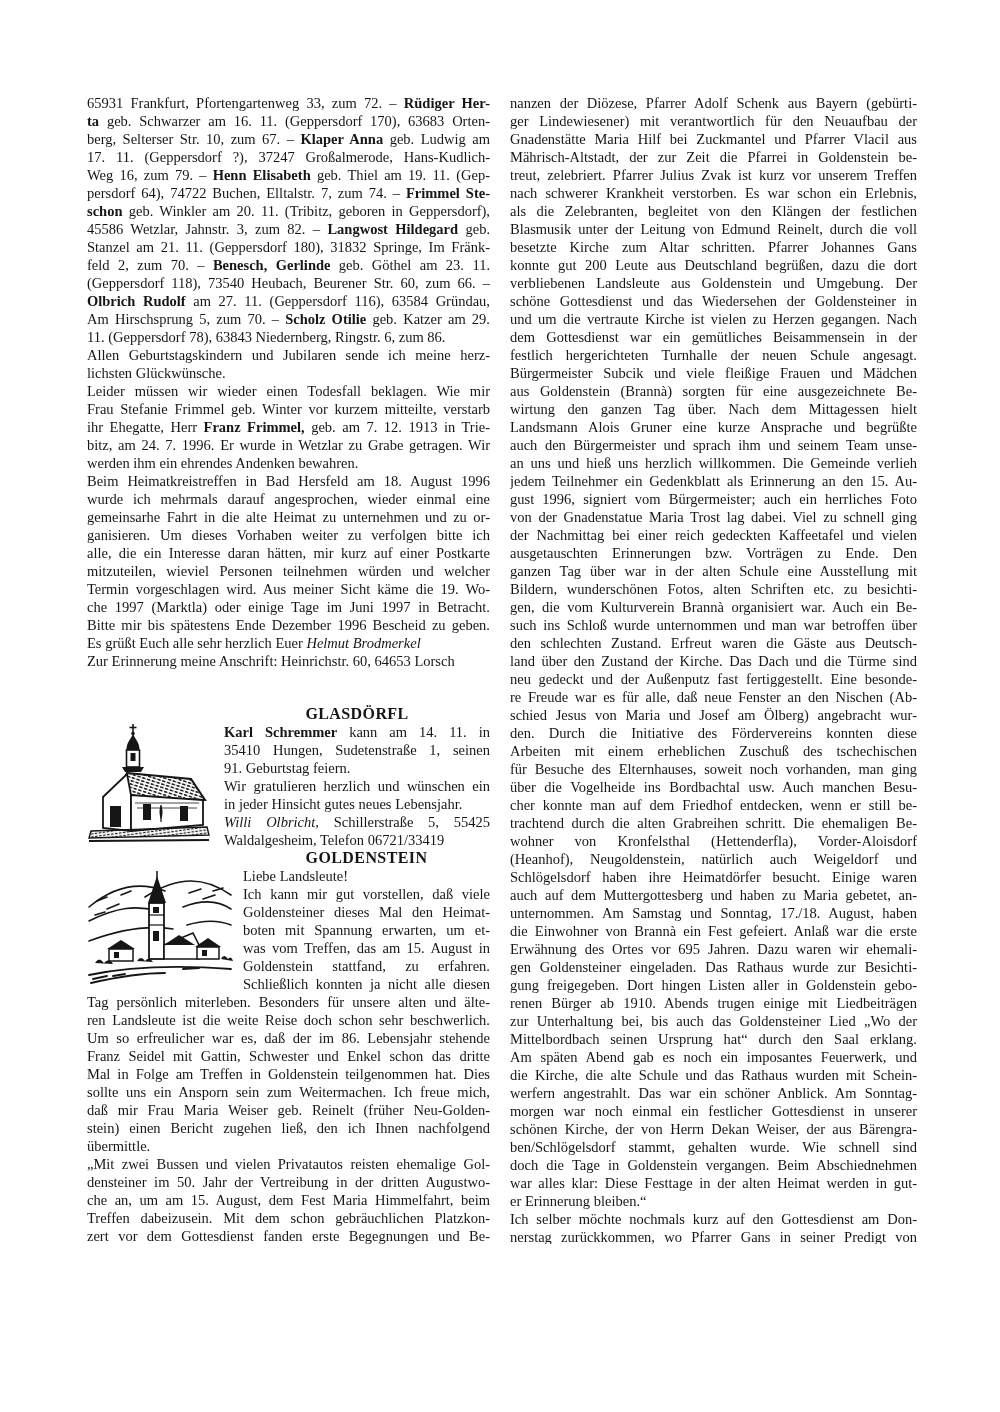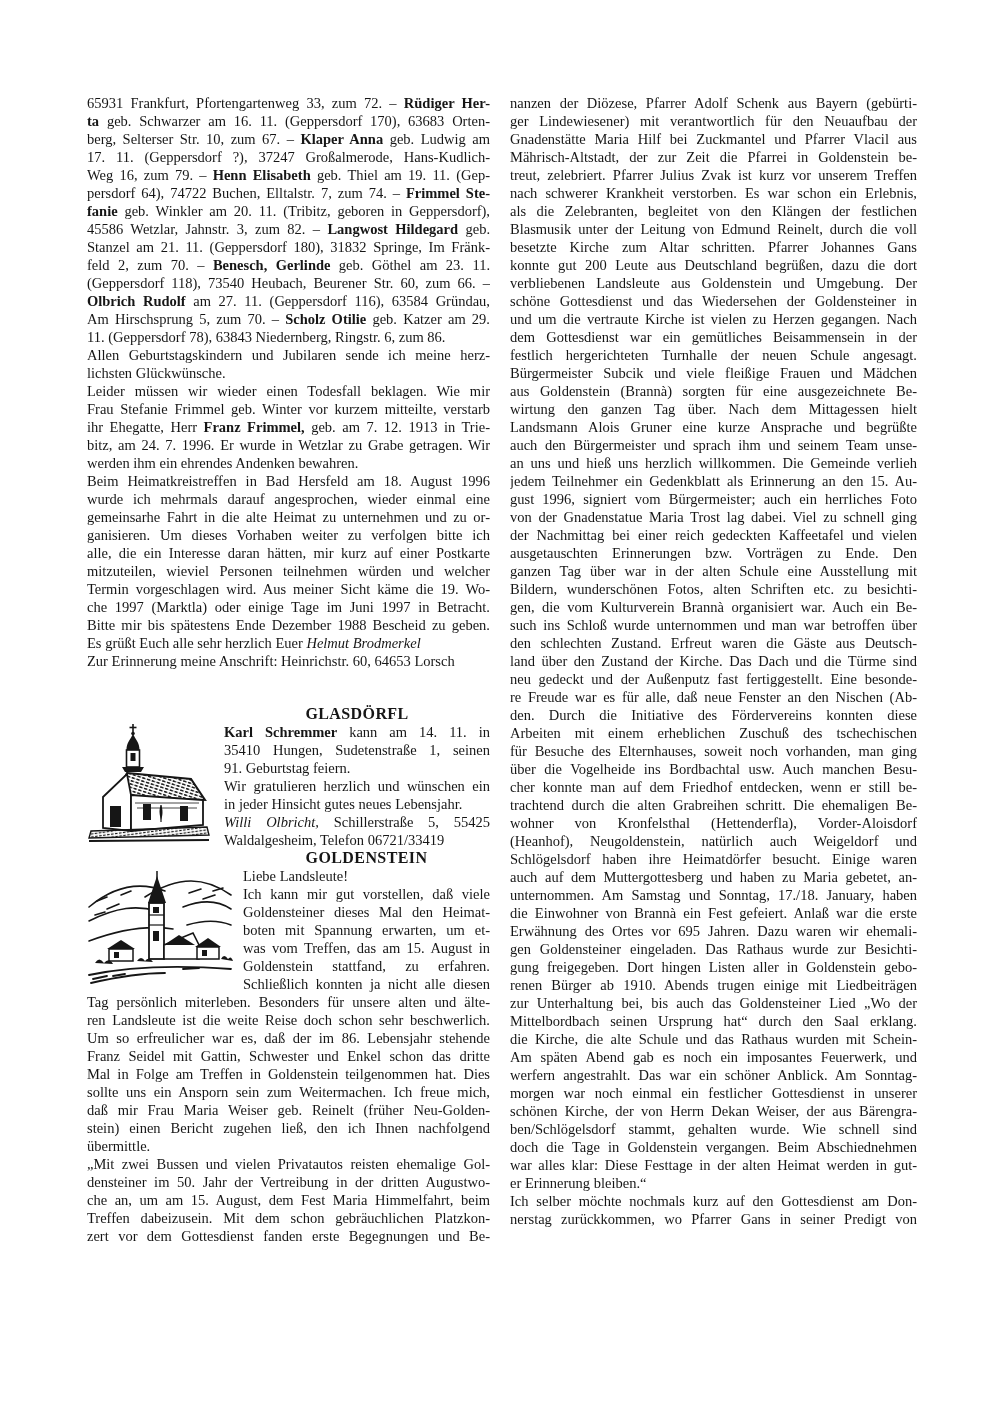--- a/index.html
+++ b/index.html
@@ -30,21 +30,21 @@
 
   <div class="col col-left">
 
     <div class="textblock">
         <div class="ln">65931 Frankfurt, Pfortengartenweg 33, zum 72. – <b>Rüdiger Her-</b></div>
         <div class="ln"><b>ta</b> geb. Schwarzer am 16. 11. (Geppersdorf 170), 63683 Orten-</div>
         <div class="ln">berg, Selterser Str. 10, zum 67. – <b>Klaper Anna</b> geb. Ludwig am</div>
         <div class="ln">17. 11. (Geppersdorf ?), 37247 Großalmerode, Hans-Kudlich-</div>
         <div class="ln">Weg 16, zum 79. – <b>Henn Elisabeth</b> geb. Thiel am 19. 11. (Gep-</div>
         <div class="ln">persdorf 64), 74722 Buchen, Elltalstr. 7, zum 74. – <b>Frimmel Ste-</b></div>
-        <div class="ln"><b>fanie</b> geb. Winkler am 20. 11. (Tribitz, geboren in Geppersdorf),</div>
+        <div class="ln"><b>schon</b> geb. Winkler am 20. 11. (Tribitz, geboren in Geppersdorf),</div>
         <div class="ln">45586 Wetzlar, Jahnstr. 3, zum 82. – <b>Langwost Hildegard</b> geb.</div>
         <div class="ln">Stanzel am 21. 11. (Geppersdorf 180), 31832 Springe, Im Fränk-</div>
         <div class="ln">feld 2, zum 70. – <b>Benesch, Gerlinde</b> geb. Göthel am 23. 11.</div>
         <div class="ln">(Geppersdorf 118), 73540 Heubach, Beurener Str. 60, zum 66. –</div>
         <div class="ln"><b>Olbrich Rudolf</b> am 27. 11. (Geppersdorf 116), 63584 Gründau,</div>
         <div class="ln">Am Hirschsprung 5, zum 70. – <b>Scholz Otilie</b> geb. Katzer am 29.</div>
         <div class="ln ln-end">11. (Geppersdorf 78), 63843 Niedernberg, Ringstr. 6, zum 86.</div>
         <div class="ln">Allen Geburtstagskindern und Jubilaren sende ich meine herz-</div>
         <div class="ln ln-end">lichsten Glückwünsche.</div>
         <div class="ln">Leider müssen wir wieder einen Todesfall beklagen. Wie mir</div>
@@ -53,21 +53,21 @@
         <div class="ln">bitz, am 24. 7. 1996. Er wurde in Wetzlar zu Grabe getragen. Wir</div>
         <div class="ln ln-end">werden ihm ein ehrendes Andenken bewahren.</div>
         <div class="ln">Beim Heimatkreistreffen in Bad Hersfeld am 18. August 1996</div>
         <div class="ln">wurde ich mehrmals darauf angesprochen, wieder einmal eine</div>
         <div class="ln">gemeinsarhe Fahrt in die alte Heimat zu unternehmen und zu or-</div>
         <div class="ln">ganisieren. Um dieses Vorhaben weiter zu verfolgen bitte ich</div>
         <div class="ln">alle, die ein Interesse daran hätten, mir kurz auf einer Postkarte</div>
         <div class="ln">mitzuteilen, wieviel Personen teilnehmen würden und welcher</div>
         <div class="ln">Termin vorgeschlagen wird. Aus meiner Sicht käme die 19. Wo-</div>
         <div class="ln">che 1997 (Marktla) oder einige Tage im Juni 1997 in Betracht.</div>
-        <div class="ln">Bitte mir bis spätestens Ende Dezember 1988 Bescheid zu geben.</div>
+        <div class="ln">Bitte mir bis spätestens Ende Dezember 1996 Bescheid zu geben.</div>
         <div class="ln ln-end">Es grüßt Euch alle sehr herzlich Euer <i>Helmut Brodmerkel</i></div>
         <div class="ln ln-end">Zur Erinnerung meine Anschrift: Heinrichstr. 60, 64653 Lorsch</div>
       </div>
 
     <div class="sect sect-glas">
       <div class="illus church-illus">
         <svg width="125" height="122" viewBox="0 0 125 122">
           <defs>
             <pattern id="roofhatch" width="5" height="3.2" patternUnits="userSpaceOnUse" patternTransform="rotate(18)">
               <path d="M0 1.6 H3.4" stroke="#161616" stroke-width="1.5" fill="none"></path>
@@ -211,40 +211,41 @@
         <div class="ln">der Nachmittag bei einer reich gedeckten Kaffeetafel und vielen</div>
         <div class="ln">ausgetauschten Erinnerungen bzw. Vorträgen zu Ende. Den</div>
         <div class="ln">ganzen Tag über war in der alten Schule eine Ausstellung mit</div>
         <div class="ln">Bildern, wunderschönen Fotos, alten Schriften etc. zu besichti-</div>
         <div class="ln">gen, die vom Kulturverein Brannà organisiert war. Auch ein Be-</div>
         <div class="ln">such ins Schloß wurde unternommen und man war betroffen über</div>
         <div class="ln">den schlechten Zustand. Erfreut waren die Gäste aus Deutsch-</div>
         <div class="ln">land über den Zustand der Kirche. Das Dach und die Türme sind</div>
         <div class="ln">neu gedeckt und der Außenputz fast fertiggestellt. Eine besonde-</div>
         <div class="ln">re Freude war es für alle, daß neue Fenster an den Nischen (Ab-</div>
+        <div class="ln">schied Jesus von Maria und Josef am Ölberg) angebracht wur-</div>
         <div class="ln">den. Durch die Initiative des Fördervereins konnten diese</div>
         <div class="ln">Arbeiten mit einem erheblichen Zuschuß des tschechischen</div>
         <div class="ln">für Besuche des Elternhauses, soweit noch vorhanden, man ging</div>
         <div class="ln">über die Vogelheide ins Bordbachtal usw. Auch manchen Besu-</div>
         <div class="ln">cher konnte man auf dem Friedhof entdecken, wenn er still be-</div>
         <div class="ln">trachtend durch die alten Grabreihen schritt. Die ehemaligen Be-</div>
         <div class="ln">wohner von Kronfelsthal (Hettenderfla), Vorder-Aloisdorf</div>
         <div class="ln">(Heanhof), Neugoldenstein, natürlich auch Weigeldorf und</div>
         <div class="ln">Schlögelsdorf haben ihre Heimatdörfer besucht. Einige waren</div>
         <div class="ln">auch auf dem Muttergottesberg und haben zu Maria gebetet, an-</div>
-        <div class="ln">unternommen. Am Samstag und Sonntag, 17./18. January, haben</div>
+        <div class="ln">unternommen. Am Samstag und Sonntag, 17./18. August, haben</div>
         <div class="ln">die Einwohner von Brannà ein Fest gefeiert. Anlaß war die erste</div>
         <div class="ln">Erwähnung des Ortes vor 695 Jahren. Dazu waren wir ehemali-</div>
         <div class="ln">gen Goldensteiner eingeladen. Das Rathaus wurde zur Besichti-</div>
         <div class="ln">gung freigegeben. Dort hingen Listen aller in Goldenstein gebo-</div>
         <div class="ln">renen Bürger ab 1910. Abends trugen einige mit Liedbeiträgen</div>
         <div class="ln">zur Unterhaltung bei, bis auch das Goldensteiner Lied „Wo der</div>
         <div class="ln">Mittelbordbach seinen Ursprung hat“ durch den Saal erklang.</div>
+        <div class="ln">Am späten Abend gab es noch ein imposantes Feuerwerk, und</div>
         <div class="ln">die Kirche, die alte Schule und das Rathaus wurden mit Schein-</div>
-        <div class="ln">Am späten Abend gab es noch ein imposantes Feuerwerk, und</div>
         <div class="ln">werfern angestrahlt. Das war ein schöner Anblick. Am Sonntag-</div>
         <div class="ln">morgen war noch einmal ein festlicher Gottesdienst in unserer</div>
         <div class="ln">schönen Kirche, der von Herrn Dekan Weiser, der aus Bärengra-</div>
         <div class="ln">ben/Schlögelsdorf stammt, gehalten wurde. Wie schnell sind</div>
         <div class="ln">doch die Tage in Goldenstein vergangen. Beim Abschiednehmen</div>
         <div class="ln">war alles klar: Diese Festtage in der alten Heimat werden in gut-</div>
         <div class="ln ln-end">er Erinnerung bleiben.“</div>
         <div class="ln">Ich selber möchte nochmals kurz auf den Gottesdienst am Don-</div>
         <div class="ln">nerstag zurückkommen, wo Pfarrer Gans in seiner Predigt von</div>
       </div>

